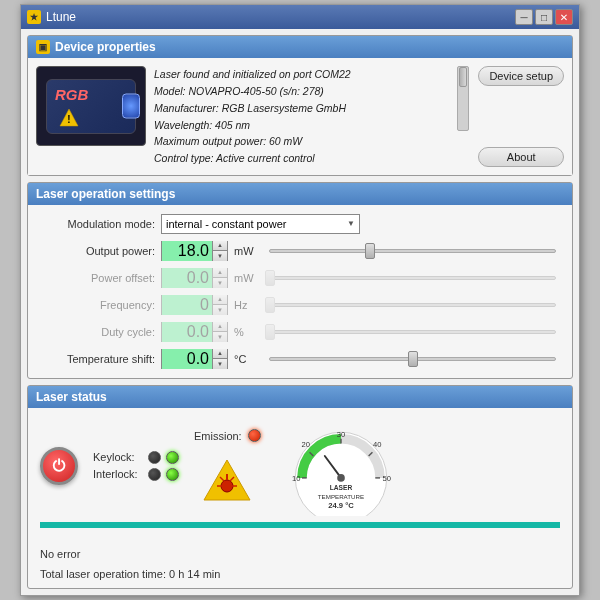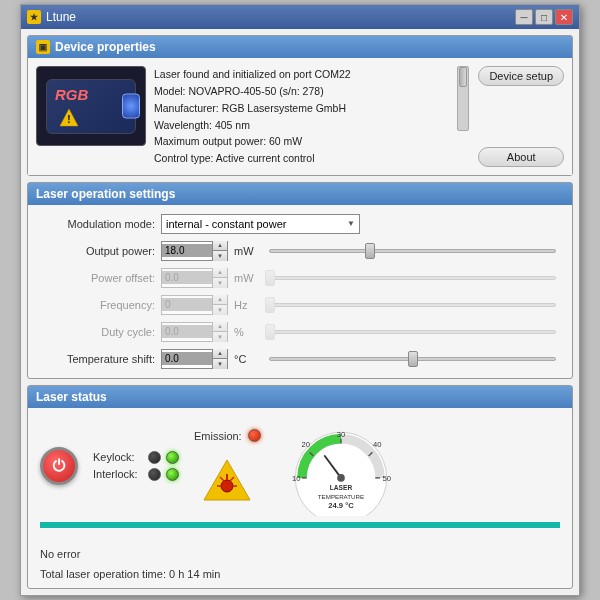--- a/index.html
+++ b/index.html
@@ -165,20 +165,21 @@
       top: 28px;
       left: 12px;
       width: 20px;
       height: 20px;
     }
 
     .device-info {
       flex: 1;
       display: flex;
       gap: 4px;
+      font-style: italic;
     }
 
     .device-text {
       flex: 1;
       font-size: 10.5px;
       line-height: 1.6;
       color: #222;
     }
 
     .device-scrollbar {
@@ -278,24 +279,24 @@
       align-items: center;
       border: 1px solid #888;
       background: white;
       height: 20px;
     }
 
     .spin-input {
       width: 50px;
       border: none;
       padding: 1px 3px;
-      font-size: 10px;
-      text-align: left;
+      font-size: 16px;
+      text-align: right;
       outline: none;
-      background: #a3a3a3;
+      background: #86efac;
     }
 
     .spin-buttons {
       display: flex;
       flex-direction: column;
       border-left: 1px solid #888;
     }
 
     .spin-btn {
       width: 14px;

